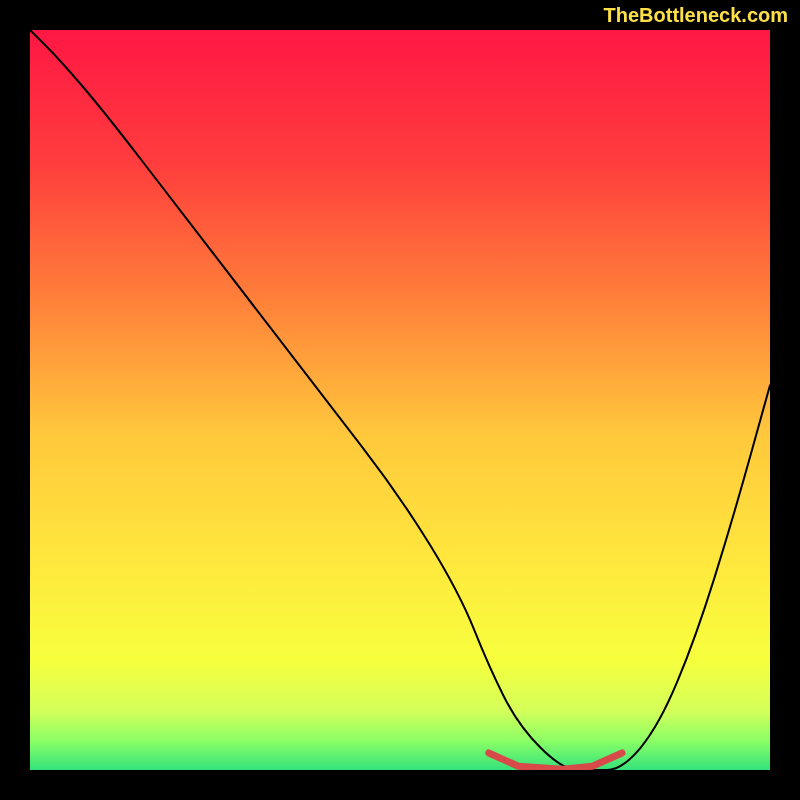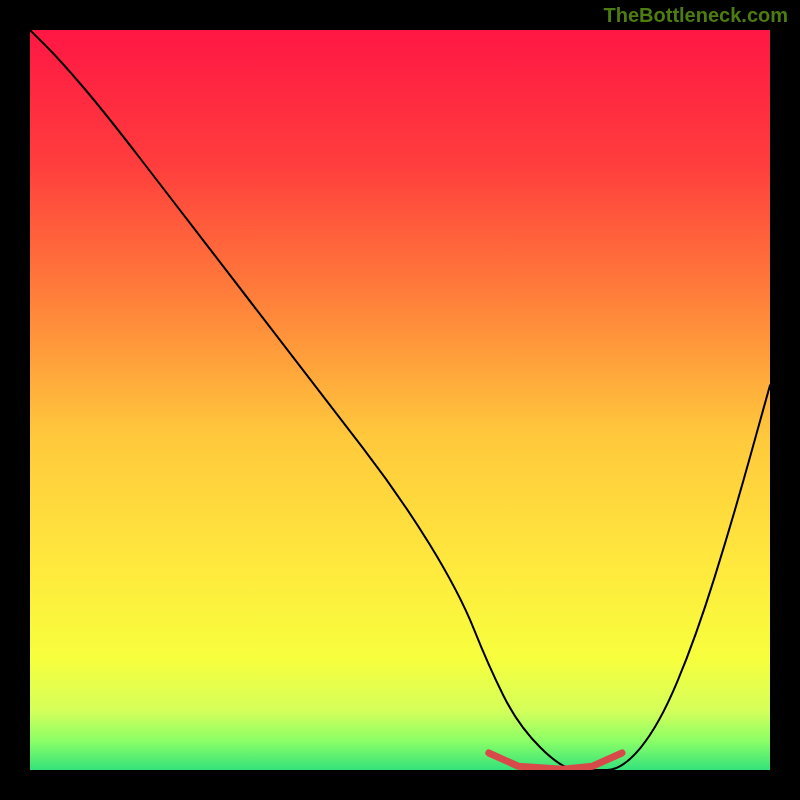--- a/index.html
+++ b/index.html
@@ -8,21 +8,21 @@
     width: 800px;
     height: 800px;
     background: #000;
     position: relative;
     font-family: Arial, Helvetica, sans-serif;
   }
   .watermark {
     position: absolute;
     top: 4px;
     right: 12px;
-    color: #4d7c0f;
+    color: #fde047;
     font-size: 20px;
     font-weight: bold;
     z-index: 10;
   }
   .plot-area {
     position: absolute;
     left: 30px;
     top: 30px;
     width: 740px;
     height: 740px;

